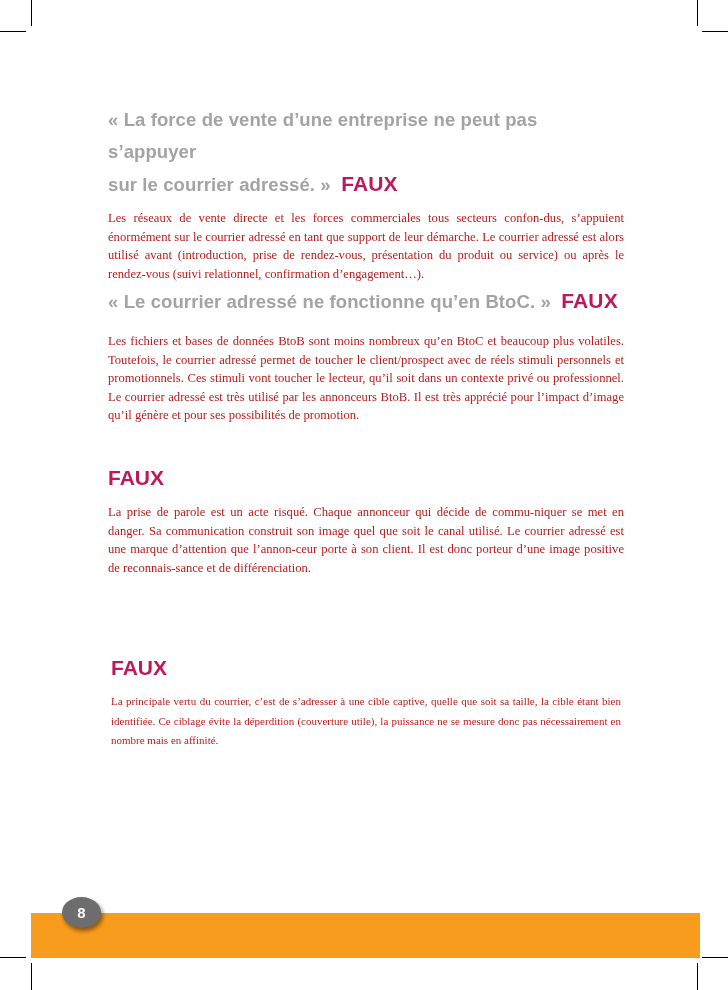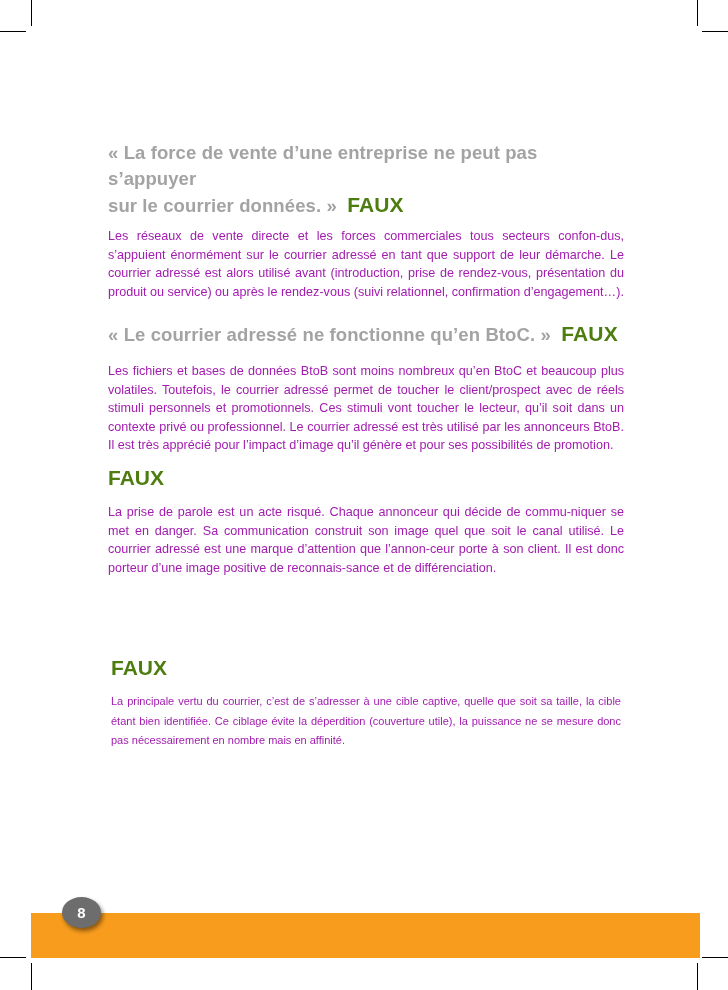--- a/index.html
+++ b/index.html
@@ -1,42 +1,42 @@
 <!DOCTYPE html>
 <html><head>
 <meta charset="utf-8">
 <style>
   html, body { margin:0; padding:0; background:#ffffff; }
   body { width:728px; height:990px; position:relative; overflow:hidden; font-family:"DejaVu Sans", sans-serif; }
   .crop { position:absolute; background:#000; }
   .block { position:absolute; }
-  .heading { font-family:"Liberation Sans", sans-serif; font-weight:bold; color:#a3a3a3; font-size:18.5px; line-height:26px; letter-spacing:0.1px;margin-top:36px; }
-  .faux { font-family:"Liberation Sans", sans-serif; font-weight:bold; color:#4d7c0f; font-size:21px; }
-  .body { font-family:Liberation Sans, sans-serif; color:#a21caf; font-size:12.6px; line-height:18.6px; text-align:justify; text-align-last:left; }
+  .heading { font-family:"Liberation Sans", sans-serif; font-weight:bold; color:#a3a3a3; font-size:18.5px; line-height:32px; letter-spacing:0.1px; }
+  .faux { font-family:"Liberation Sans", sans-serif; font-weight:bold; color:#be185d; font-size:21px; }
+  .body { font-family:Liberation Serif, serif; color:#b91c1c; font-size:12.6px; line-height:18.6px; text-align:justify; text-align-last:left; }
   .body4 { font-size:11px; line-height:19.6px; }
   .justify-heading { text-align:justify; text-align-last:justify; }
   .footer-bar { position:absolute; left:31px; top:913px; width:669px; height:45px; background:#f79c1d; }
   .page-badge { position:absolute; left:62px; top:897px; width:39px; height:31px; border-radius:50%; background:#6d6d6d; box-shadow:2px 3px 4px rgba(0,0,0,0.45); color:#fff; font-family:"Liberation Sans", sans-serif; font-weight:bold; font-size:15px; text-align:center; line-height:31px; }
 </style>
 </head>
 <body>
 
 <div class="crop" style="left:31px;top:0;width:1px;height:26px;"></div>
 <div class="crop" style="left:0;top:31px;width:26px;height:1px;"></div>
 <div class="crop" style="left:697px;top:0;width:1px;height:26px;"></div>
 <div class="crop" style="left:702px;top:31px;width:26px;height:1px;"></div>
 <div class="crop" style="left:31px;top:963px;width:1px;height:27px;"></div>
 <div class="crop" style="left:0;top:957px;width:26px;height:1px;"></div>
 <div class="crop" style="left:697px;top:963px;width:1px;height:27px;"></div>
 <div class="crop" style="left:702px;top:957px;width:26px;height:1px;"></div>
 
 <div class="block" style="left:108px;top:104px;width:516px;">
   <div class="heading">
     <div>« La force de vente d’une entreprise ne peut pas s’appuyer</div>
-    <div><span>sur le courrier données. »</span>&nbsp;&nbsp;<span class="faux">FAUX</span></div>
+    <div><span>sur le courrier adressé. »</span>&nbsp;&nbsp;<span class="faux">FAUX</span></div>
   </div>
   <div class="body" style="margin-top:8px;">Les réseaux de vente directe et les forces commerciales tous secteurs confon-dus, s’appuient énormément sur le courrier adressé en tant que support de leur démarche. Le courrier adressé est alors utilisé avant (introduction, prise de rendez-vous, présentation du produit ou service) ou après le rendez-vous (suivi relationnel, confirmation d’engagement…).</div>
 </div>
 
 <div class="block" style="left:108px;top:285px;width:516px;">
   <div class="heading">
     <span>« Le courrier adressé ne fonctionne qu’en BtoC. »</span>&nbsp;&nbsp;<span class="faux">FAUX</span>
   </div>
   <div class="body" style="margin-top:14px;">Les fichiers et bases de données BtoB sont moins nombreux qu’en BtoC et beaucoup plus volatiles. Toutefois, le courrier adressé permet de toucher le client/prospect avec de réels stimuli personnels et promotionnels. Ces stimuli vont toucher le lecteur, qu’il soit dans un contexte privé ou professionnel. Le courrier adressé est très utilisé par les annonceurs BtoB. Il est très apprécié pour l’impact d’image qu’il génère et pour ses possibilités de promotion.</div>
 </div>

